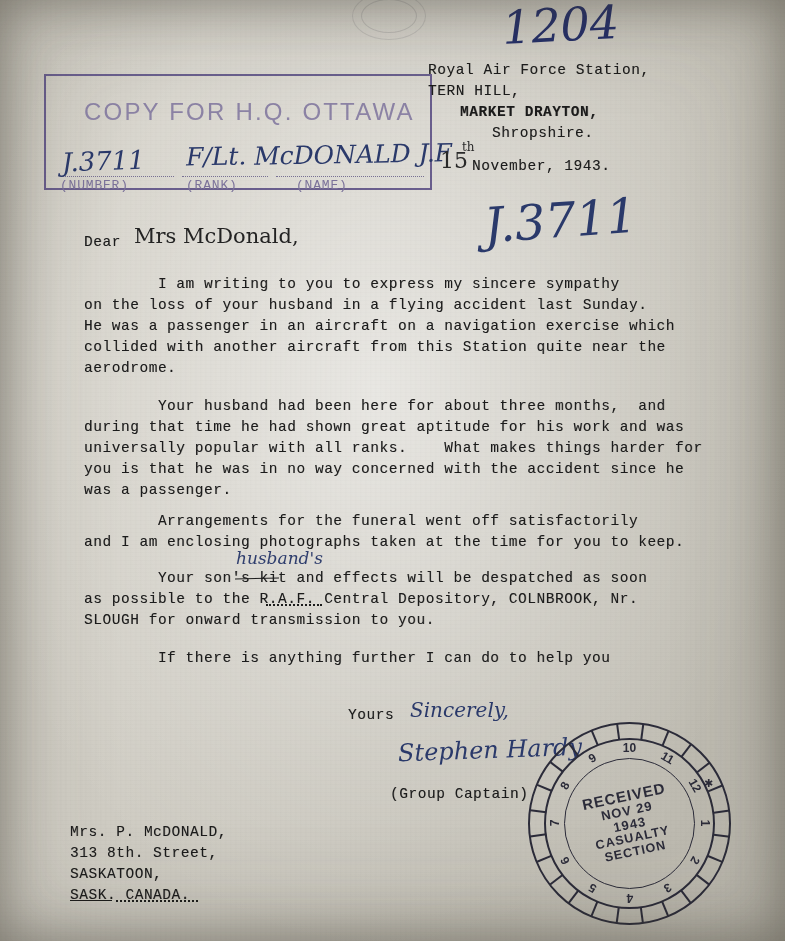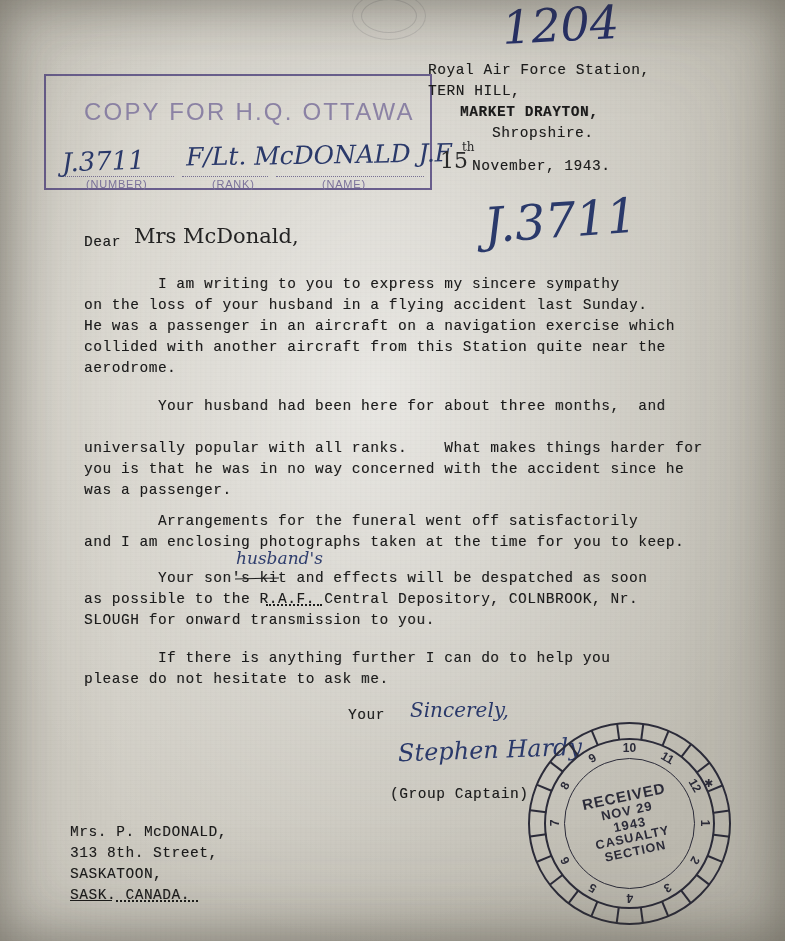--- a/index.html
+++ b/index.html
@@ -93,26 +93,25 @@
     white-space: pre;
   }
   .stamp-rule {
     position: absolute;
     height: 0;
     border-bottom: 1px dotted #6f6790;
     opacity: 0.9;
   }
   .stamp-sub {
     position: absolute;
-    font-family: Liberation Sans, sans-serif;
-    font-size: 11px;
+    font-family: Liberation Mono, monospace;
+    font-size: 13px;
     letter-spacing: 0.8px;
     color: #7c739b;
     white-space: pre;
-    margin-left: 26px;
   }
 
   
   #recv {
     position: absolute;
     left: 528px; top: 722px;
     width: 203px; height: 203px;
   }
   #recv .ring {
     position: absolute;
@@ -235,38 +234,38 @@
   <div class="typed" style="left:84px; top:232px;">Dear</div>
   <div class="hand" style="left:134px; top:224px; font-size:21px; color:#232323; font-style:normal;">Mrs McDonald,</div>
 
   <div class="typed" style="left:84px; top:274px;">        I am writing to you to express my sincere sympathy</div>
   <div class="typed" style="left:84px; top:295px;">on the loss of your husband in a flying accident last Sunday.</div>
   <div class="typed" style="left:84px; top:316px;">He was a passenger in an aircraft on a navigation exercise which</div>
   <div class="typed" style="left:84px; top:337px;">collided with another aircraft from this Station quite near the</div>
   <div class="typed" style="left:84px; top:358px;">aerodrome.</div>
 
   <div class="typed" style="left:84px; top:396px;">        Your husband had been here for about three months,  and</div>
+  <div class="typed" style="left:84px; top:417px;">during that time he had shown great aptitude for his work and was</div>
   <div class="typed" style="left:84px; top:438px;">universally popular with all ranks.    What makes things harder for</div>
   <div class="typed" style="left:84px; top:459px;">you is that he was in no way concerned with the accident since he</div>
   <div class="typed" style="left:84px; top:480px;">was a passenger.</div>
 
   <div class="typed" style="left:84px; top:511px;">        Arrangements for the funeral went off satisfactorily</div>
   <div class="typed" style="left:84px; top:532px;">and I am enclosing photographs taken at the time for you to keep.</div>
 
   <div class="hand" style="left:236px; top:548px; font-size:17px; color:#2f3e6e;">husband's</div>
   <div class="typed" style="left:84px; top:568px;">        Your son's kit and effects will be despatched as soon</div>
   <div class="strike" style="left:235px; top:578px; width:44px;"></div>
   <div class="typed" style="left:84px; top:589px;">as possible to the R.A.F. Central Depository, COLNBROOK, Nr.</div>
   <div class="underline-dots" style="left:266px; top:604px; width:56px;"></div>
   <div class="typed" style="left:84px; top:610px;">SLOUGH for onward transmission to you.</div>
 
   <div class="typed" style="left:84px; top:648px;">        If there is anything further I can do to help you</div>
-  <div class="typed" style="left:84px; top:669px;">please do not hesitate to ask me.</div>
-
-  <div class="typed" style="left:348px; top:705px;">Your</div>
+
+  <div class="typed" style="left:348px; top:705px;">Yours</div>
   <div class="hand" style="left:410px; top:698px; font-size:20px;">Sincerely,</div>
 
   <div class="hand" style="left:398px; top:736px; font-size:24px; transform:rotate(-2deg);">Stephen Hardy</div>
   <div class="typed" style="left:390px; top:784px;">(Group Captain)</div>
 
   <div class="typed" style="left:70px; top:822px;">Mrs. P. McDONALD,</div>
   <div class="typed" style="left:70px; top:843px;">313 8th. Street,</div>
   <div class="typed" style="left:70px; top:864px;">SASKATOON,</div>
   <div class="typed" style="left:70px; top:885px;">SASK. CANADA.</div>
   <div class="underline-solid" style="left:70px; top:900px; width:42px;"></div>

